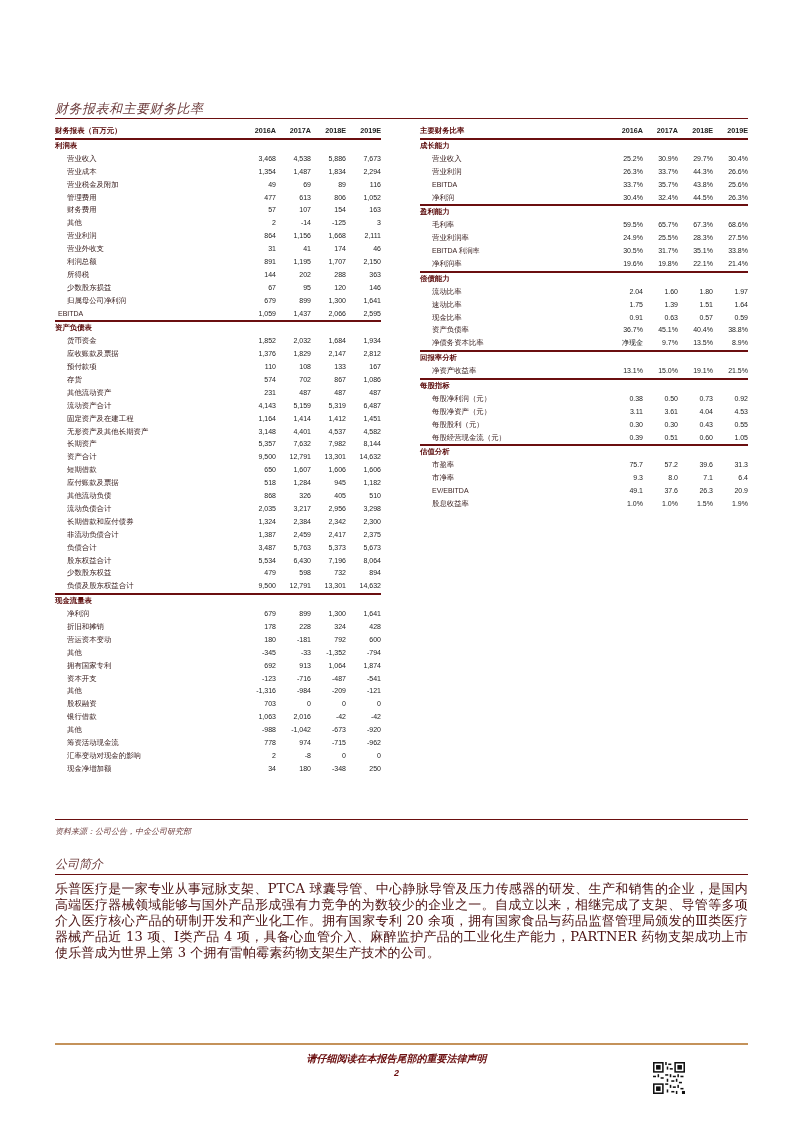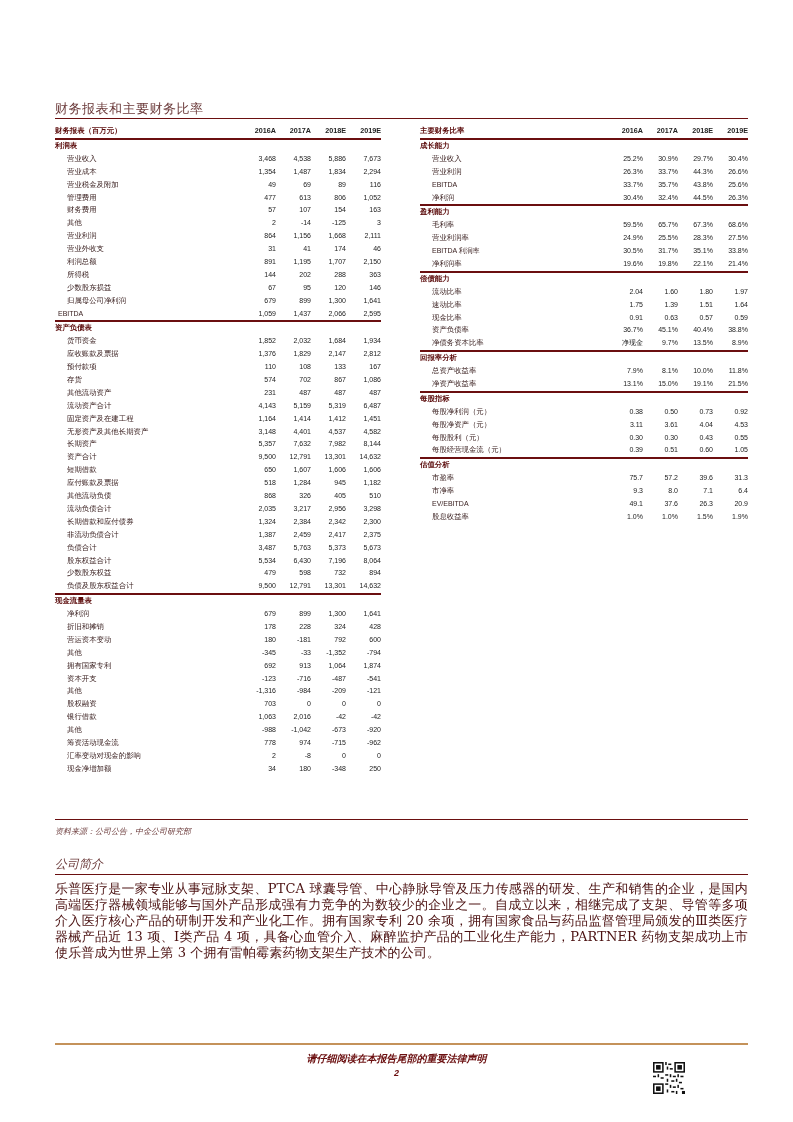--- a/index.html
+++ b/index.html
@@ -1,18 +1,18 @@
 <!DOCTYPE html>
 <html><head>
 <meta charset="utf-8">
 <style>
   html, body { margin:0; padding:0; background:#ffffff; }
   body { width:793px; height:1122px; position:relative; overflow:hidden;
          font-family:"DejaVu Serif", serif; color:#333; }
-  .section-title { position:absolute; left:55px; top:100px; font-size:13px; 
+  .section-title { position:absolute; left:55px; top:100px; font-size:13px; font-style:italic;
          color:#6b3a3a; letter-spacing:0.5px; }
   .section-rule { position:absolute; left:55px; width:693px; height:1px; background:#6b0f10; }
   .tbl { position:absolute; top:125px; font-size:7.4px; line-height:12.9px; }
   .tbl .row { display:flex; align-items:center; height:12.9px; }
   .tbl .lbl { flex:1; white-space:nowrap; }
   .tbl .num { width:35px; text-align:right; font-family:"Liberation Sans", sans-serif; font-size:7px; color:#222; }
   .tbl .hdr { font-weight:bold; color:#6b0f10; border-bottom:2px solid #6b0f10; height:13px; }
   .tbl .hdr .lbl { font-weight:bold; color:#5a0a0a; }
   .tbl .hdr .num { font-weight:bold; color:#222; font-size:7.2px; }
   .tbl .sec { font-weight:bold; color:#5a0a0a;justify-content:center; }
@@ -482,27 +482,20 @@
     </div>
     <div class="row item underline">
       <span class="lbl">净债务资本比率</span>
       <span class="num">净现金</span>
       <span class="num">9.7%</span>
       <span class="num">13.5%</span>
       <span class="num">8.9%</span>
     </div>
     <div class="row sec">
       <span class="lbl">回报率分析</span>
-    </div>
-    <div class="row item">
-      <span class="lbl">总资产收益率</span>
-      <span class="num">7.9%</span>
-      <span class="num">8.1%</span>
-      <span class="num">10.0%</span>
-      <span class="num">11.8%</span>
     </div>
     <div class="row item underline">
       <span class="lbl">净资产收益率</span>
       <span class="num">13.1%</span>
       <span class="num">15.0%</span>
       <span class="num">19.1%</span>
       <span class="num">21.5%</span>
     </div>
     <div class="row sec">
       <span class="lbl">每股指标</span>

